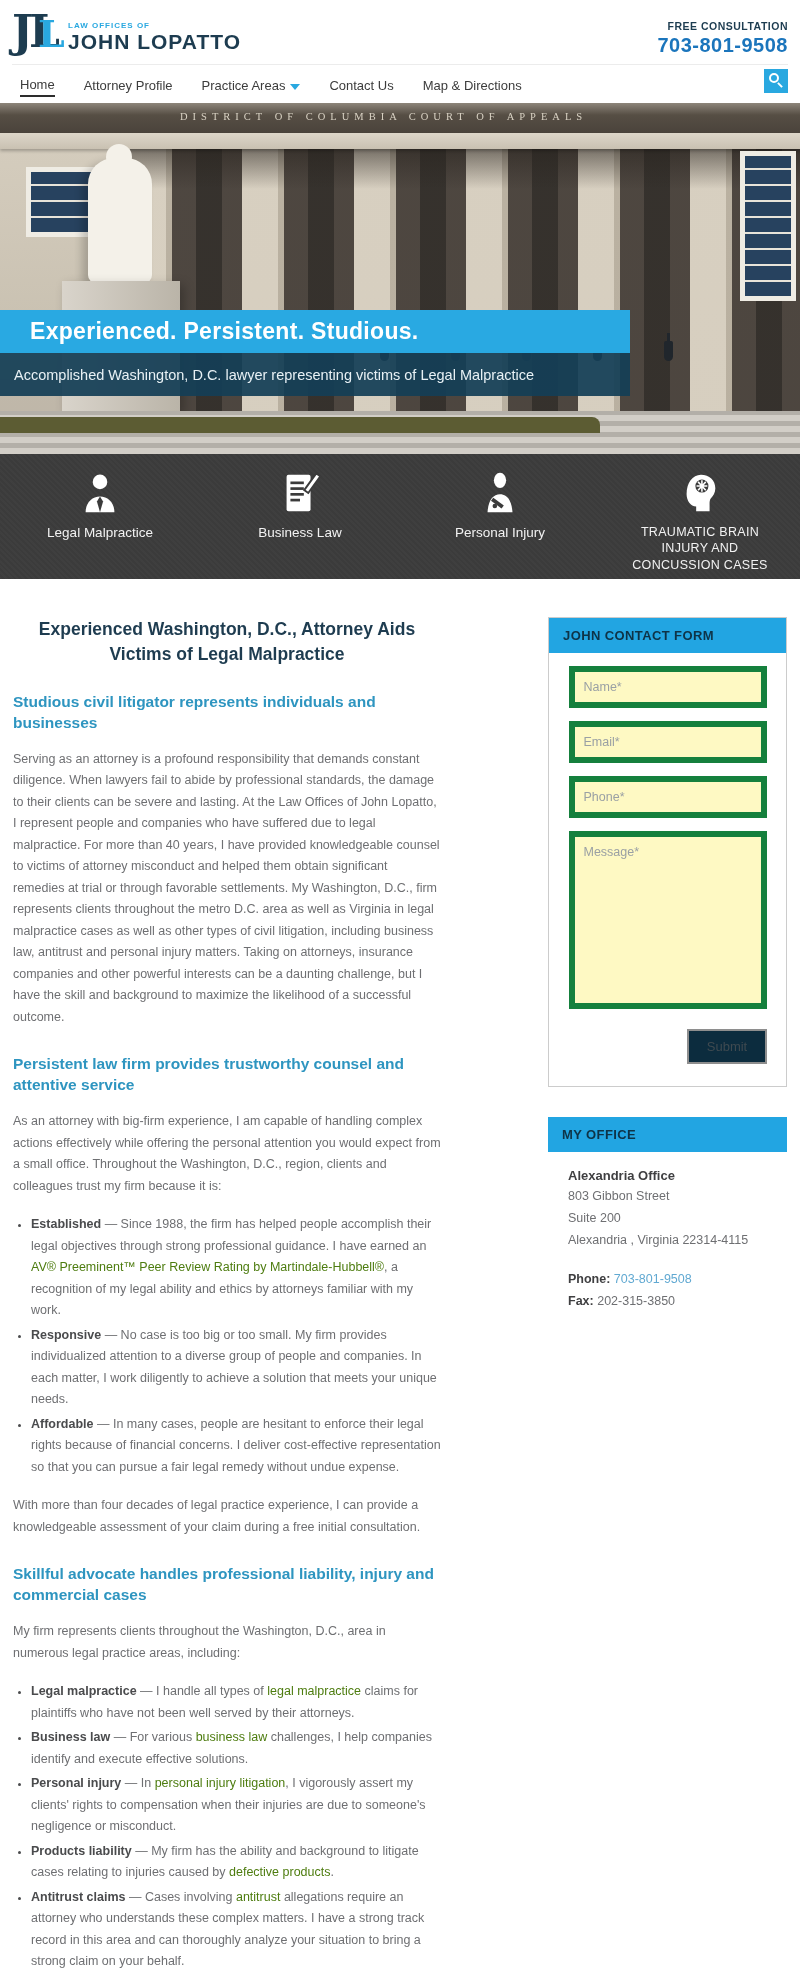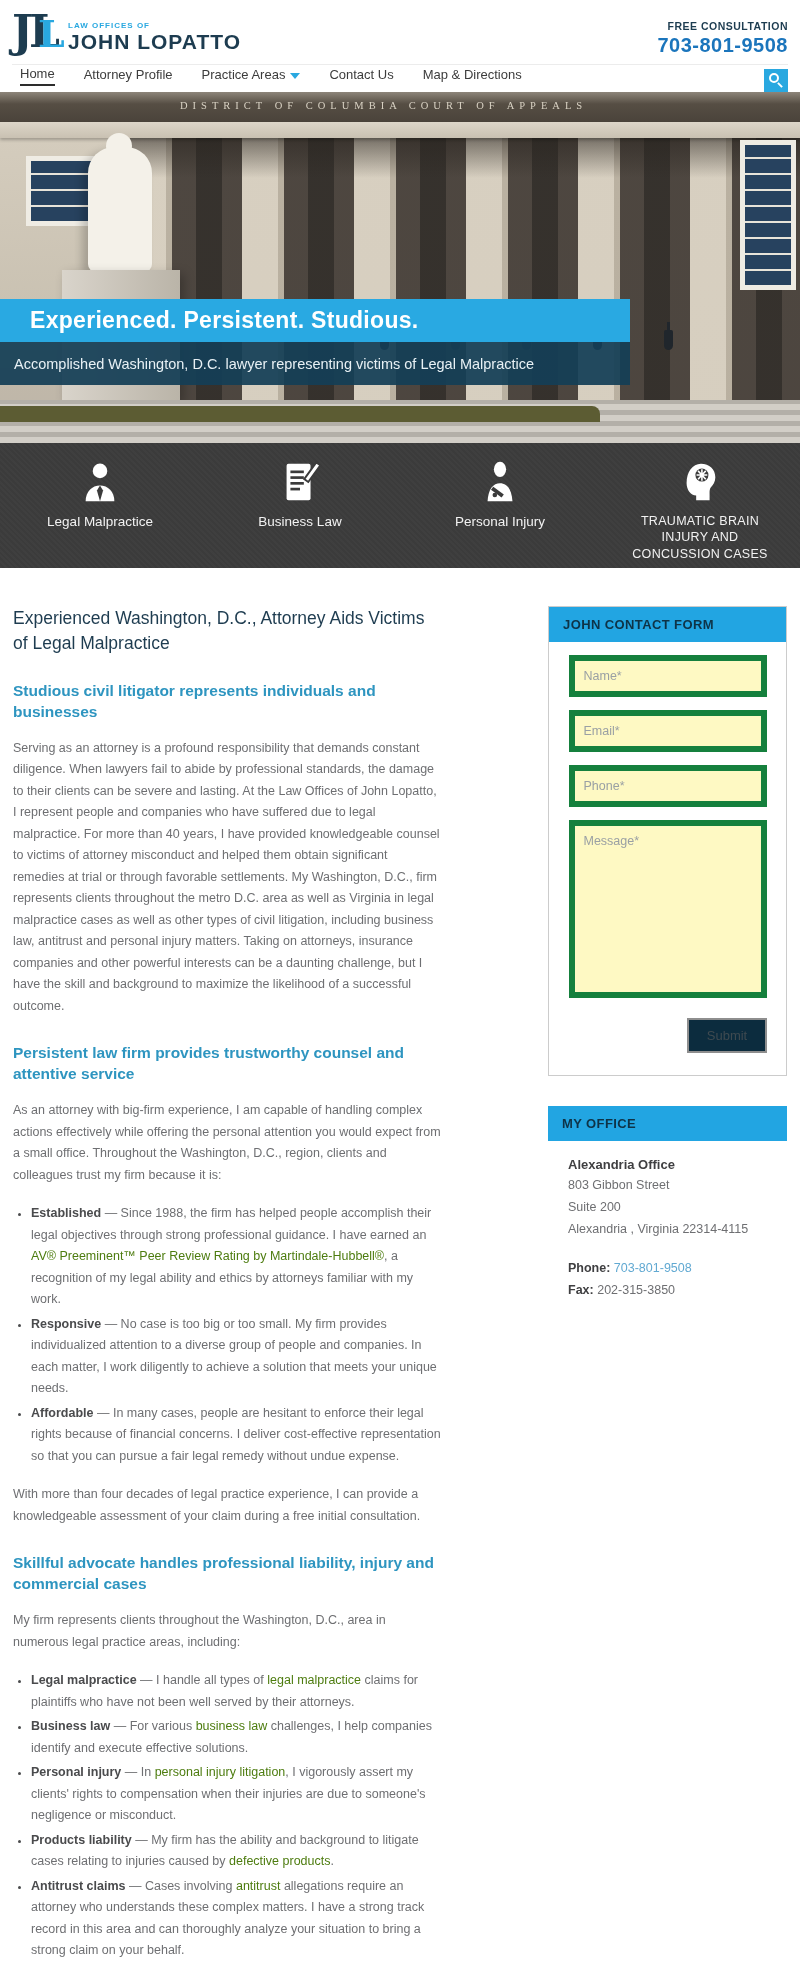--- a/index.html
+++ b/index.html
@@ -16,21 +16,21 @@
   .logo { display: flex; align-items: center; gap: 10px; cursor: pointer; }
   .jl-mark { position: relative; width: 46px; height: 50px; font-family: "DejaVu Serif", serif; }
   .jl-mark .j  { position: absolute; left: 0;  top: -6px; font-size: 44px; font-weight: bold; color: #1d3c50; }
   .jl-mark .l  { position: absolute; left: 17px; top: -6px; font-size: 44px; font-weight: bold; color: #1d3c50; }
   .jl-mark .l2 { position: absolute; left: 26px; top: -1px; font-size: 38px; font-weight: bold; color: #29a8e0; }
   .logo-text .lo-top  { font-size: 8px; font-weight: bold; letter-spacing: 1px; color: #29a8e0; }
   .logo-text .lo-name { font-size: 21px; font-weight: bold; letter-spacing: 1px; color: #1d3c50; }
   .header-call { text-align: right; padding-top: 4px; }
   .free-consult { font-size: 10.5px; font-weight: bold; letter-spacing: .5px; color: #1d3c50; }
   .head-phone { display: block; font-size: 20px; font-weight: bold; color: #1b75bc; letter-spacing: .5px; }
-  .nav-row { display: flex; align-items: center; border-top: 1px solid #ececec; padding: 1px 8px 6px; position: relative; }
+  .nav-row { display: flex; align-items: center; border-top: 1px solid #ececec; padding: 12px 8px 6px; position: relative; }
   .nav-item { font-size: 13px; color: #3c3c3c; margin-right: 29px; padding-bottom: 3px; cursor: pointer; white-space: nowrap; }
   .nav-item.active { border-bottom: 2px solid #2d2d2d; }
   .nav-caret { display: inline-block; width: 0; height: 0; border-left: 5px solid transparent; border-right: 5px solid transparent; border-top: 6px solid #29a8e0; margin-left: 5px; vertical-align: middle; }
   .search-btn { position: absolute; right: 0; top: 4px; width: 24px; height: 24px; background: #29a8e0; border: none; cursor: pointer; }
   .mag { position: absolute; left: 5px; top: 4px; width: 10px; height: 10px; border: 2px solid #fff; border-radius: 50%; }
   .mag::after { content: ""; position: absolute; width: 2px; height: 6px; background: #fff; left: 8px; top: 7px; transform: rotate(-45deg); }
 
   
   .hero { position: relative; height: 351px; overflow: hidden; background: linear-gradient(#b9b1a3 0%, #cdc5b6 12%, #c4bbab 60%, #bdb5a8 100%); }
   .frieze { position: absolute; left: 0; top: 0; width: 100%; height: 30px; background: linear-gradient(#8d857a, #564e44 40%, #4a433b); }
@@ -63,21 +63,21 @@
     background-image: repeating-linear-gradient(45deg, rgba(255,255,255,.02) 0 2px, transparent 2px 4px);
     display: flex; padding-top: 16px; }
   .practice-item { width: 25%; text-align: center; cursor: pointer; }
   .practice-item svg { display: block; margin: 0 auto 8px; }
   .practice-label { color: #f2f2f2; font-size: 13.5px; line-height: 1.3; padding: 0 26px; }
   .practice-label.caps { text-transform: uppercase; font-size: 12.5px; letter-spacing: .3px; }
 
   
   .main-wrap { display: flex; justify-content: space-between; padding: 38px 13px 55px; min-height: 1083px; }
   .content { width: 428px; }
-  h1.page-title { font-size: 17.5px; line-height: 1.4; color: #1e3c50; font-weight: normal; margin-bottom: 16px; }
+  h1.page-title { font-size: 17.5px; line-height: 1.4; color: #1e3c50; font-weight: bold; margin-bottom: 16px; text-align: center; }
   h2.sec { font-size: 15.5px; color: #2e95c0; font-weight: bold; margin: 26px 0 15px; line-height: 1.35; }
   .content p { font-size: 12.5px; color: #6e6f72; line-height: 1.72; margin-bottom: 17px; }
   .content ul { margin: 0 0 17px 4px; padding-left: 14px; }
   .content li { font-size: 12.5px; color: #6e6f72; line-height: 1.72; margin-bottom: 3px; }
   .content li::marker { color: #4a4b4d; font-size: 11px; }
   .seg-b { color: #4a4b4d; font-weight: bold; }
   a.seg-link { color: #4d7c0f; cursor: pointer; }
 
   
   .sidebar { width: 239px; }

